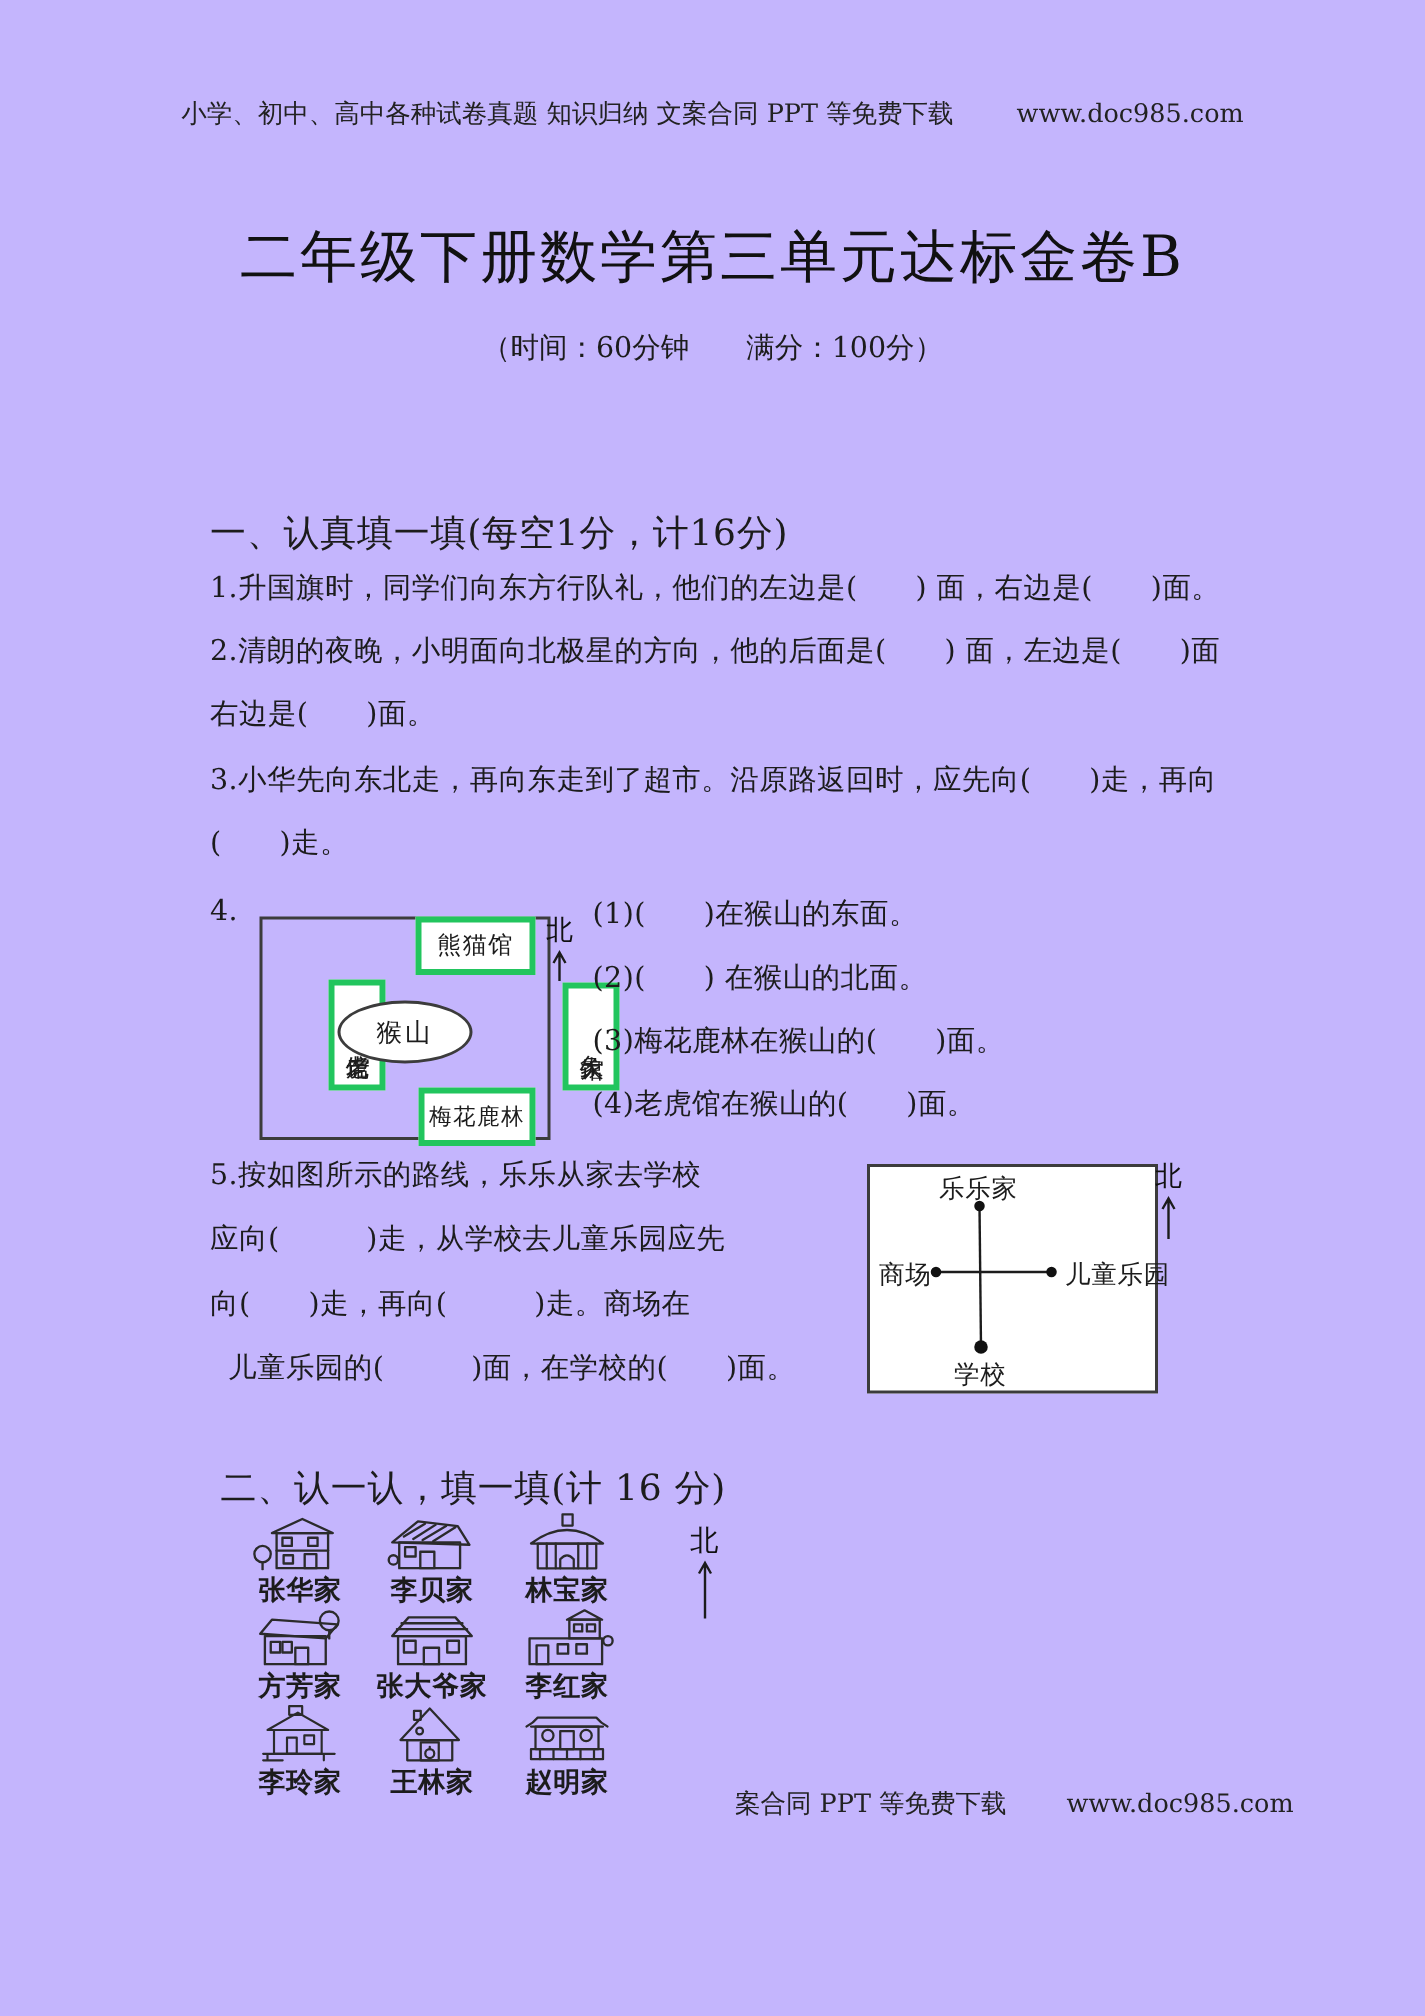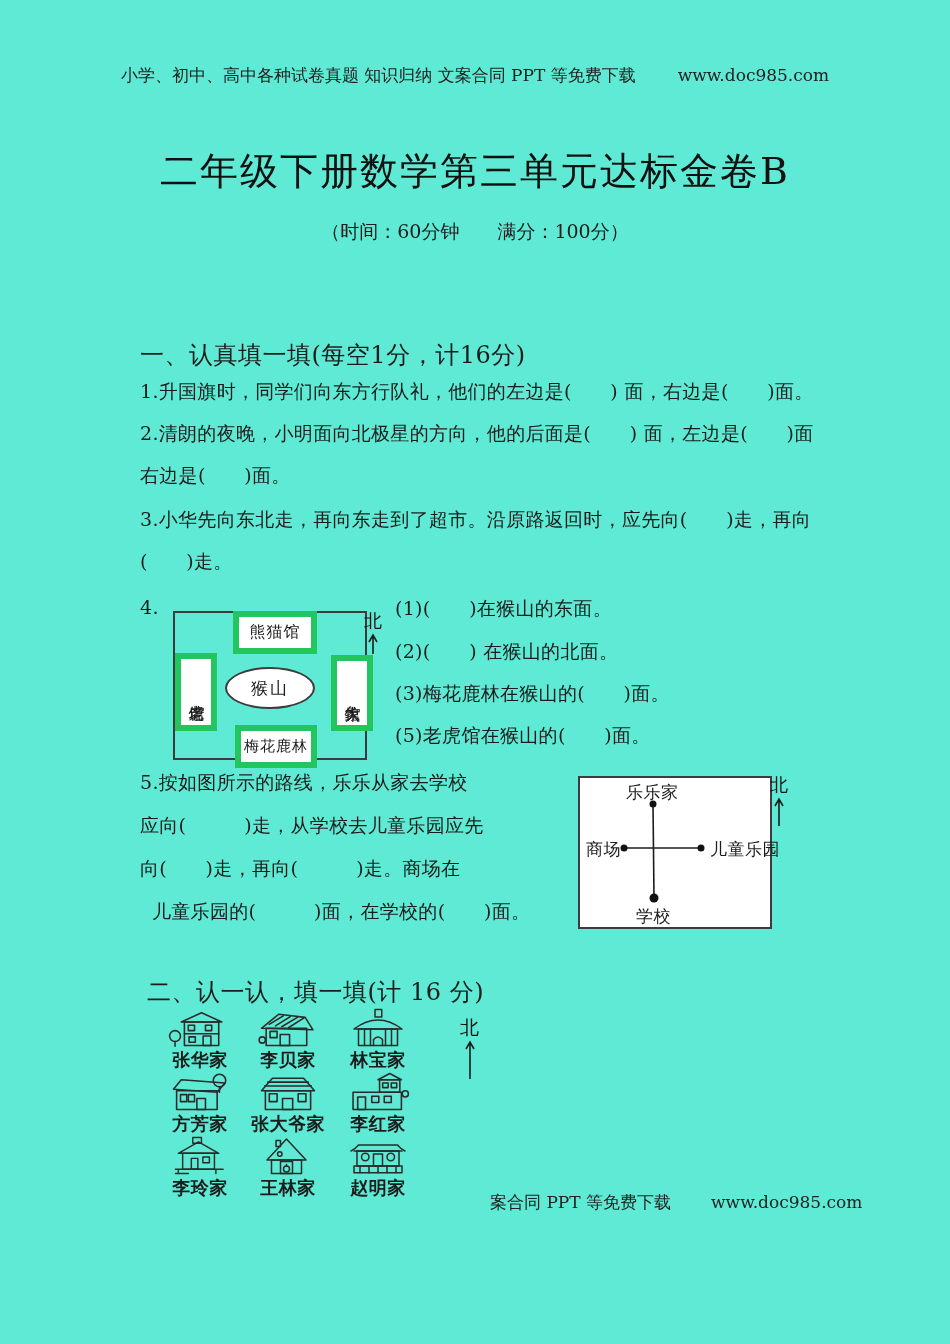--- a/index.html
+++ b/index.html
@@ -1,32 +1,32 @@
 <!DOCTYPE html>
 <html><head>
 <meta charset="utf-8">
 <style>
   html,body{margin:0;padding:0;background:#ffffff;}
   .page{
-    position:relative;width:950px;height:1344px;background:#5eead4;
+    position:relative;width:950px;height:1344px;background:#c4b5fd;
     font-family:"DejaVu Serif","Liberation Serif",serif;color:#1c1c1c;
     overflow:hidden;
   }
   .abs{position:absolute;white-space:nowrap;}
   .header-line{top:64px;left:0;width:100%;text-align:center;font-size:17px;color:#222;}
   .header-line .url{margin-left:42px;}
   .title{top:146px;left:0;width:100%;text-align:center;font-size:38px;letter-spacing:2px;color:#111;}
   .subtitle{top:219px;left:0;width:100%;text-align:center;font-size:19px;}
   table.score{position:absolute;left:140px;top:252px;width:668px;border-collapse:collapse;table-layout:fixed;}
   table.score td{border:2px solid #4a4a4a;height:37px;text-align:center;font-size:19px;padding:0;}
   .bodyline{font-size:19px;letter-spacing:0.3px;}
   .sechead{font-size:24px;letter-spacing:0.5px;}
   
   .map4{position:absolute;left:173px;top:611px;width:190px;height:145px;border:2px solid #3c3c3c;}
-  .map4 .box{position:absolute;border:6px solid #22c55e;background:#fff;display:flex;align-items:center;justify-content:center;font-size:16px;letter-spacing:1px;}
+  .map4 .box{position:absolute;border:4px solid #22c55e;background:#fff;display:flex;align-items:center;justify-content:center;font-size:16px;letter-spacing:1px;margin-left:44px;}
   .map4 .vert{writing-mode:vertical-rl;text-orientation:upright;letter-spacing:0;}
   .map4 .oval{position:absolute;left:50px;top:54px;width:86px;height:38px;border:2px solid #3c3c3c;border-radius:50%;display:flex;align-items:center;justify-content:center;font-size:17px;letter-spacing:2px;background:#fff;}
   
   .north{position:absolute;text-align:center;font-size:18px;line-height:1;color:#111;}
   .north svg{display:block;margin:3px auto 0;}
   .north path{stroke:#1c1c1c;stroke-width:1.6;fill:none;}
   
   .map5{position:absolute;left:578px;top:776px;width:190px;height:149px;border:2px solid #3c3c3c;background:#fff;}
   .map5 svg{position:absolute;left:0;top:0;}
   .map5 svg line{stroke:#1c1c1c;stroke-width:1.6;}
@@ -71,21 +71,21 @@
   </div>
   <div class="north" style="left:364px;top:612px;">
     <span>北</span>
     <svg width="12" height="22" viewBox="0 0 12 22">
         <path d="M6 21 L6 3 M2 9 L6 2 L10 9"></path>
       </svg>
   </div>
   <div class="abs bodyline" style="left:395px;top:596px">(1)(　　)在猴山的东面。</div>
   <div class="abs bodyline" style="left:395px;top:639px">(2)(　　)  在猴山的北面。</div>
   <div class="abs bodyline" style="left:395px;top:681px">(3)梅花鹿林在猴山的(　　)面。</div>
-  <div class="abs bodyline" style="left:395px;top:723px">(5)老虎馆在猴山的(　　)面。</div>
+  <div class="abs bodyline" style="left:395px;top:723px">(4)老虎馆在猴山的(　　)面。</div>
 
   <div class="abs bodyline" style="left:140px;top:770px">5.按如图所示的路线，乐乐从家去学校</div>
   <div class="abs bodyline" style="left:140px;top:813px">应向(　　　)走，从学校去儿童乐园应先</div>
   <div class="abs bodyline" style="left:140px;top:856px">向(　　)走，再向(　　　)走。商场在</div>
   <div class="abs bodyline" style="left:152px;top:899px">儿童乐园的(　　　)面，在学校的(　　)面。</div>
 
   <div class="map5">
     <svg width="190" height="149" viewBox="0 0 190 149">
       <line x1="73" y1="26" x2="74" y2="120"></line>
       <line x1="44" y1="70" x2="121" y2="70"></line>

